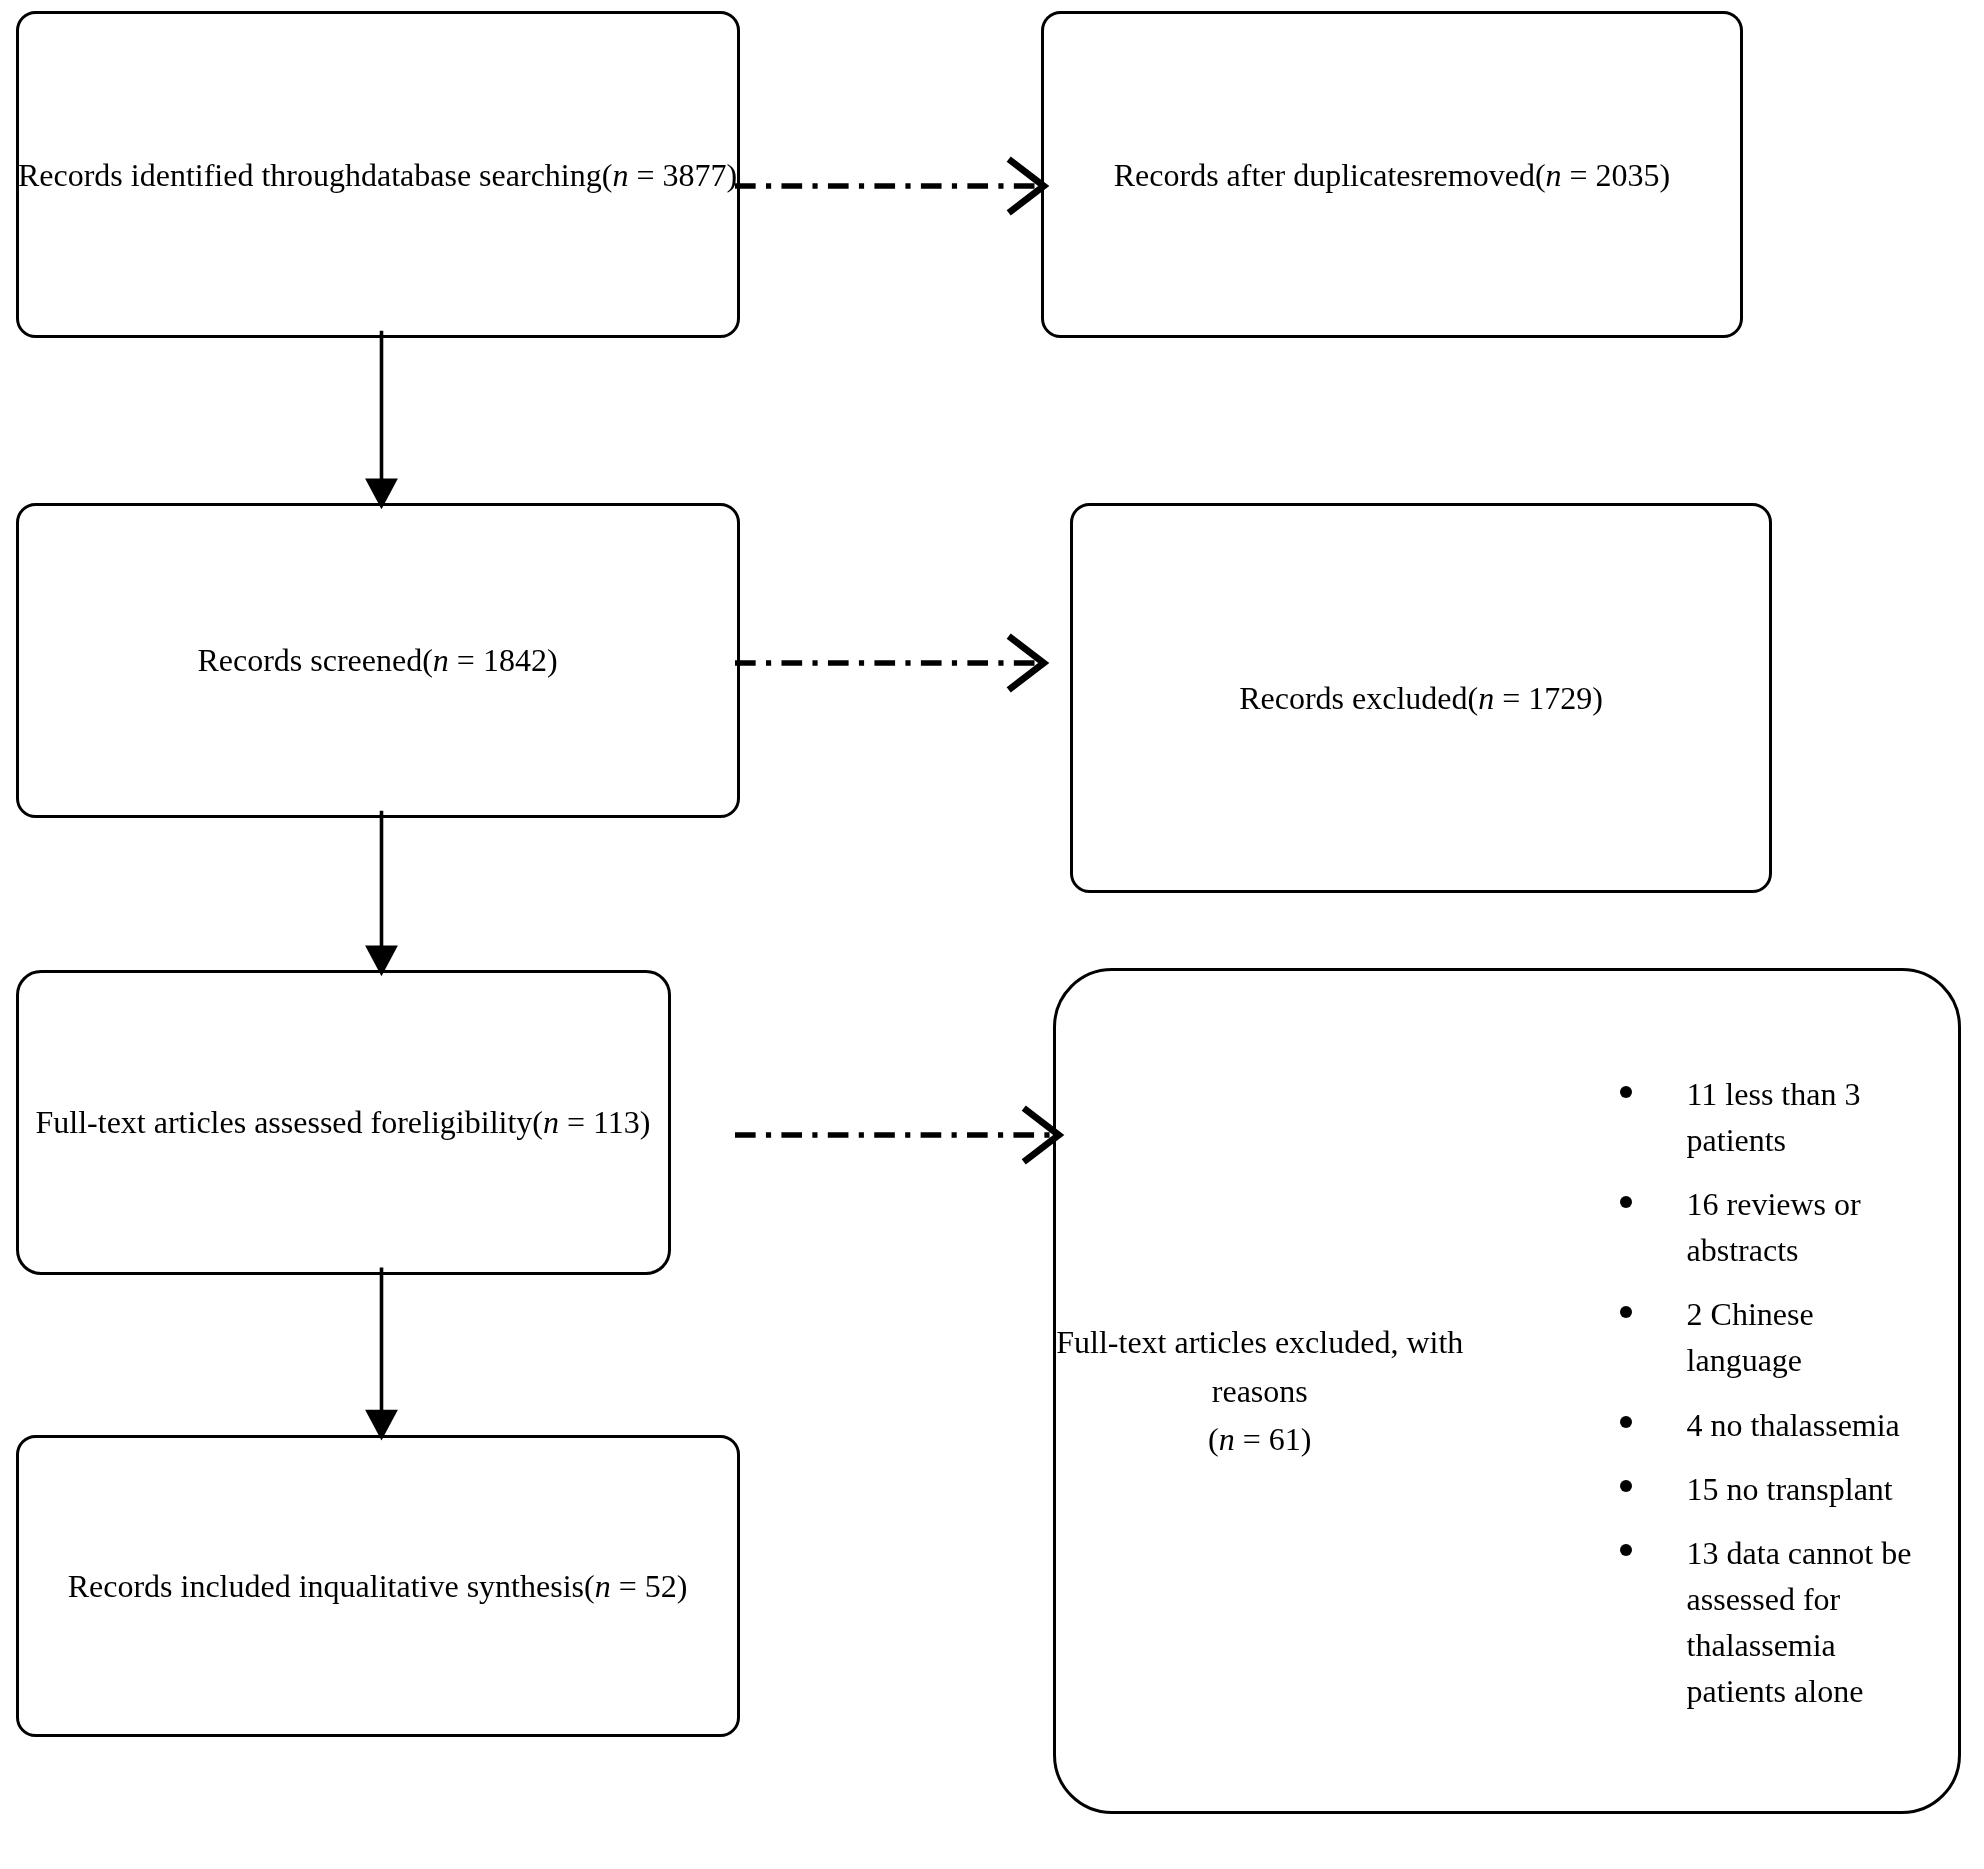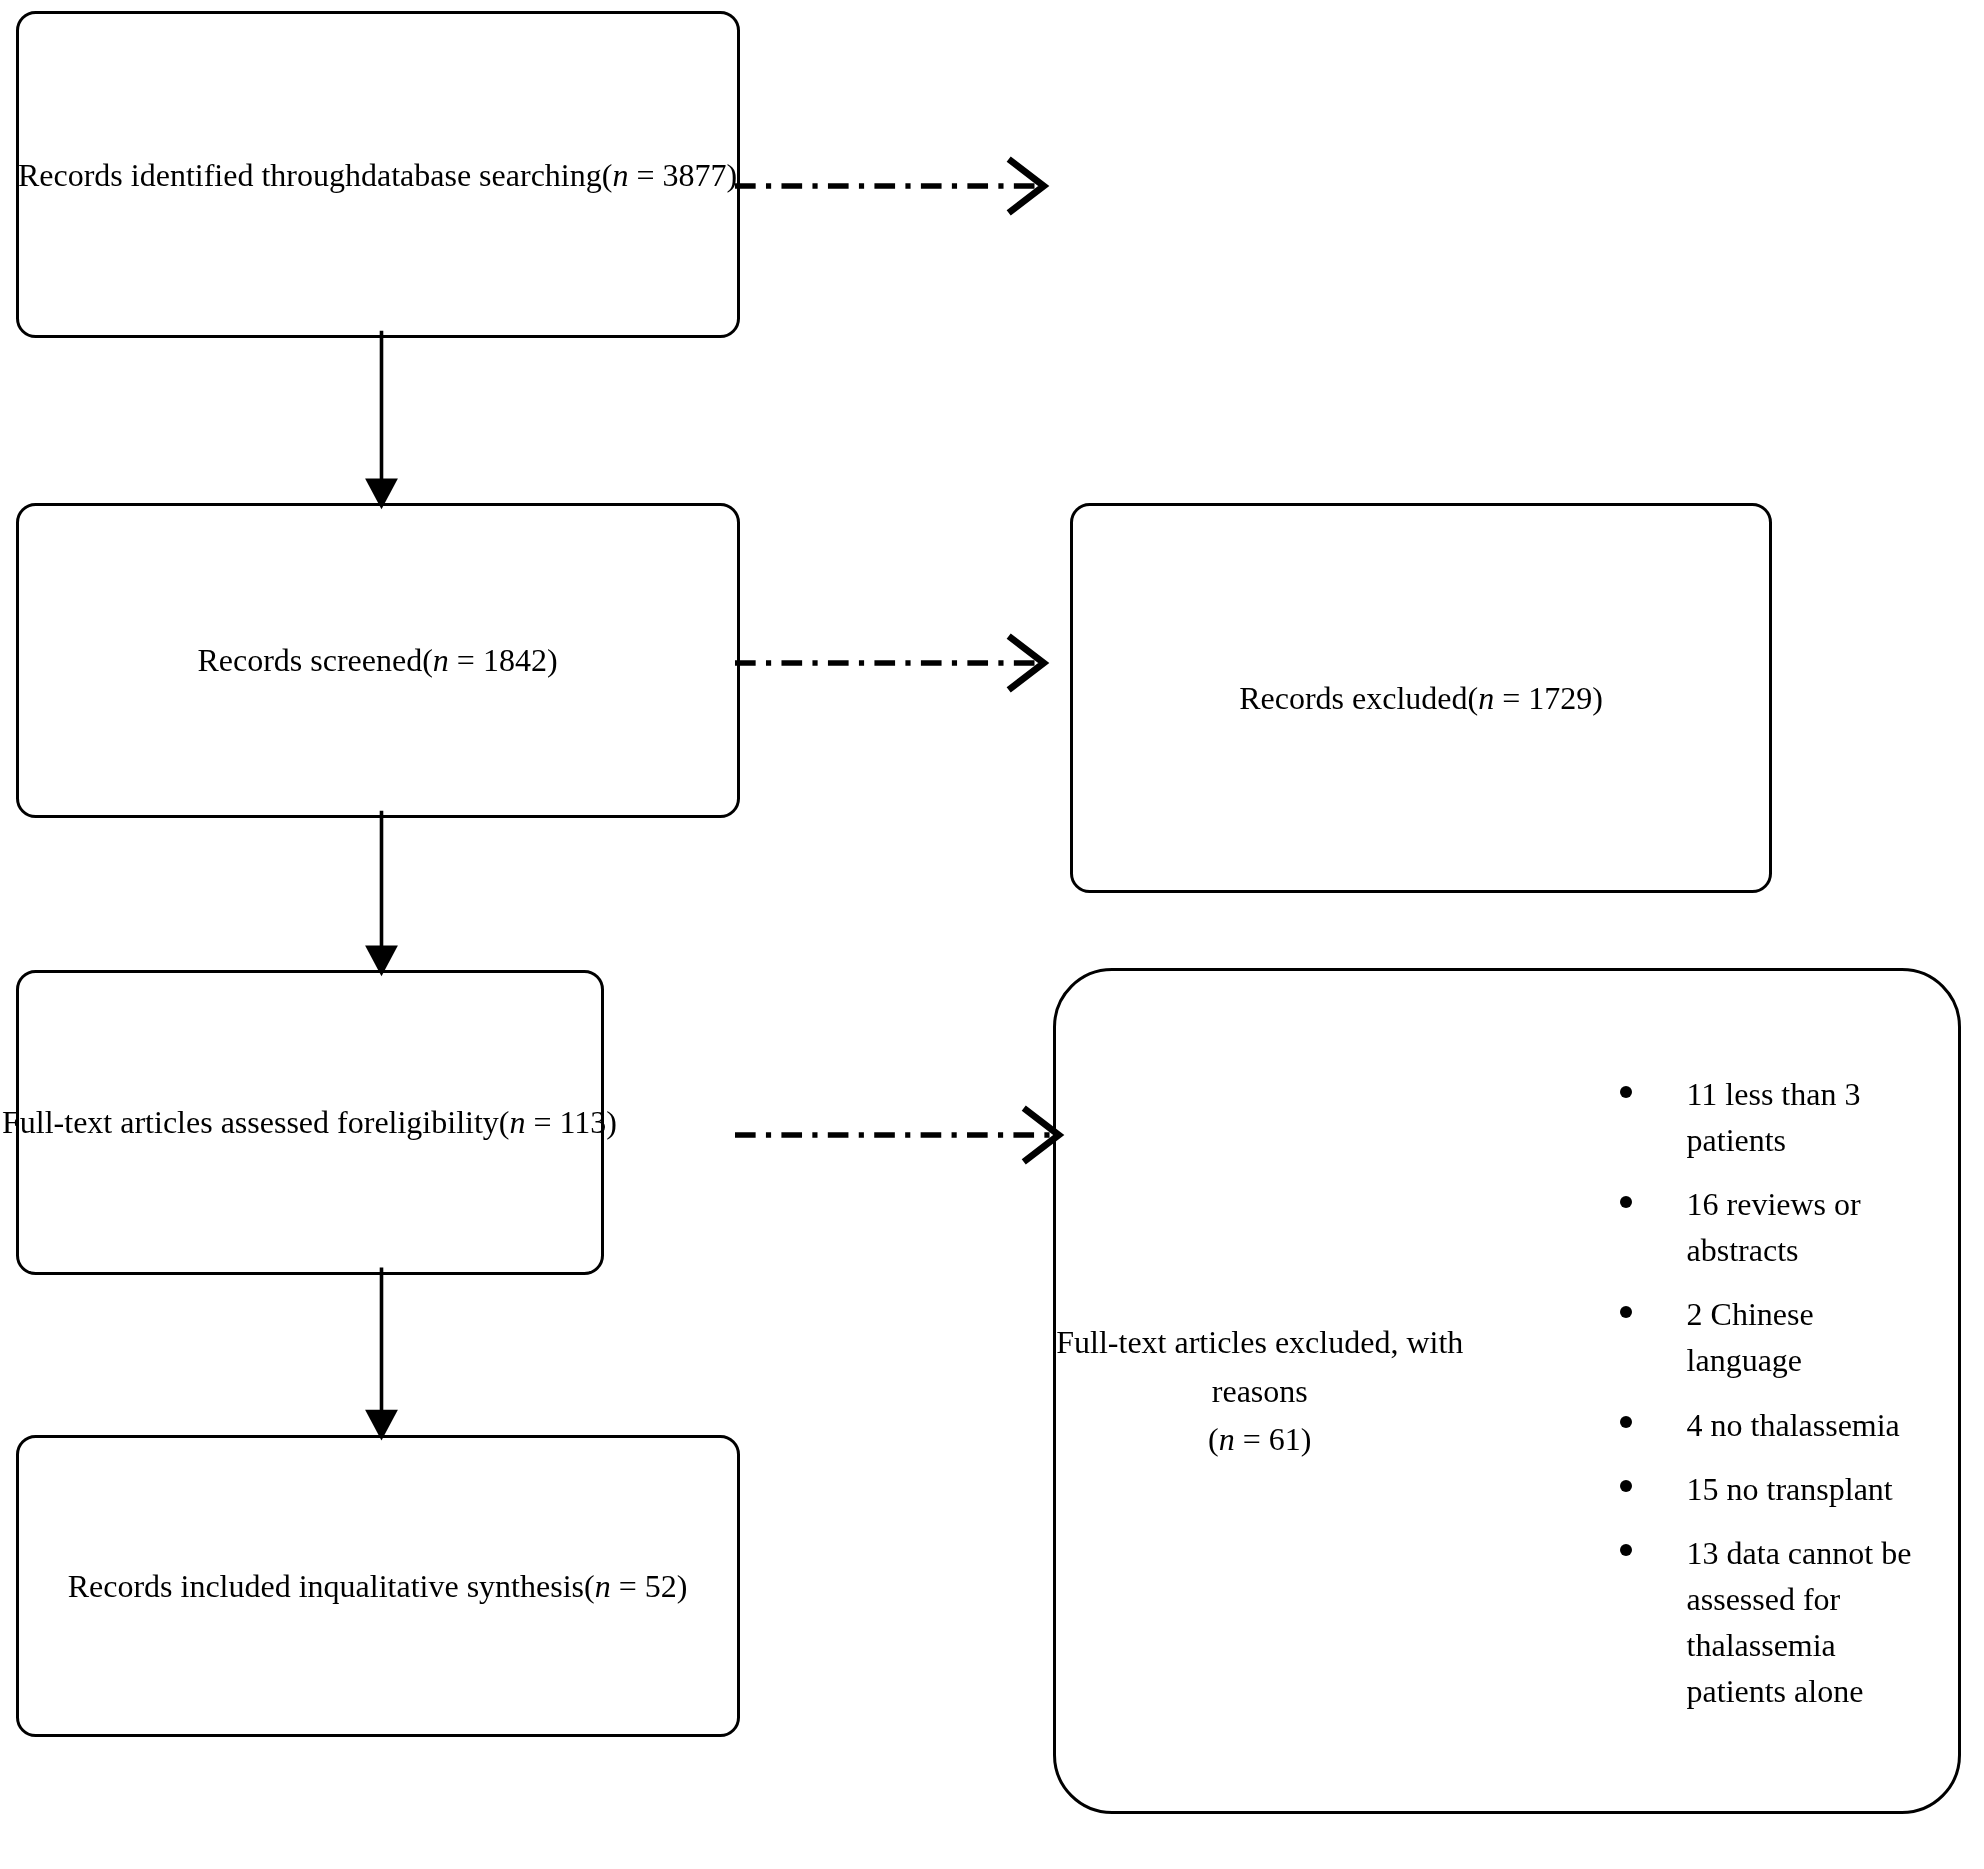--- a/index.html
+++ b/index.html
@@ -57,21 +57,21 @@
   #box-screened {
     left: 15.5px;  top: 503px;
     width: 724px; height: 315px;
   }
   #box-excluded {
     left: 1070px; top: 503px;
     width: 702px; height: 390px;
   }
   #box-fulltext {
     left: 15.5px;  top: 970px;
-    width: 588px; height: 305px;
+    width: 655px; height: 305px; border-radius: 25px;
   }
   #box-included {
     left: 15.5px;  top: 1435px;
     width: 724px; height: 302px;
   }
   #box-reasons {
     left: 1053px; top: 968px;
     width: 908px; height: 846px;
     border-radius: 59px;
     justify-content: flex-end;
@@ -129,20 +129,25 @@
 <body>
 
 <div id="diagram">
 
   <div class="flow-box" id="box-identified">
     <span class="line">Records identified through</span>
     <span class="line">database searching</span>
     <span class="line"><span>(</span><span class="nvar">n</span><span> = </span><span>3877</span><span>)</span></span>
   </div>
 
+  <div class="flow-box" id="box-duplicates">
+    <span class="line">Records after duplicates</span>
+    <span class="line">removed</span>
+    <span class="line"><span>(</span><span class="nvar">n</span><span> = </span><span>2035</span><span>)</span></span>
+  </div>
 
   <div class="flow-box" id="box-screened">
     <span class="line">Records screened</span>
     <span class="line"><span>(</span><span class="nvar">n</span><span> = </span><span>1842</span><span>)</span></span>
   </div>
 
   <div class="flow-box" id="box-excluded">
     <span class="line">Records excluded</span>
     <span class="line"><span>(</span><span class="nvar">n</span><span> = </span><span>1729</span><span>)</span></span>
   </div>

